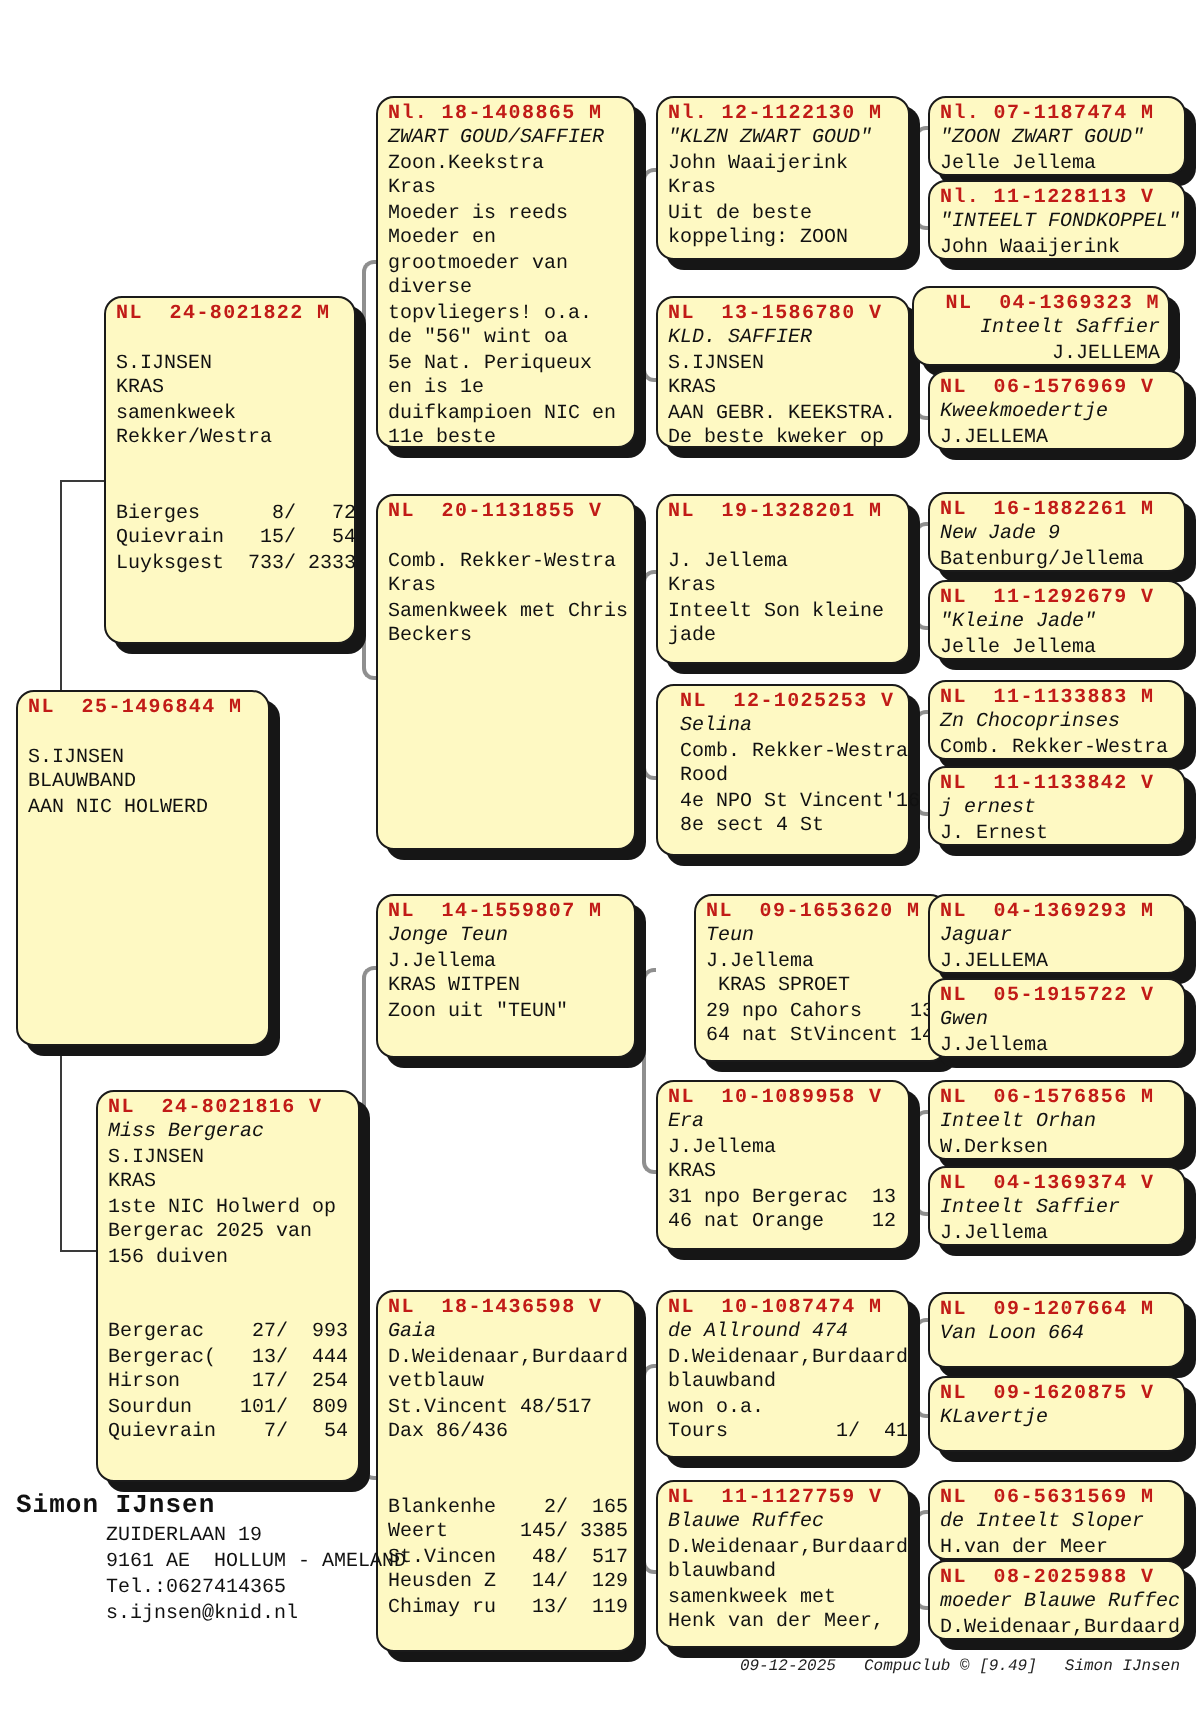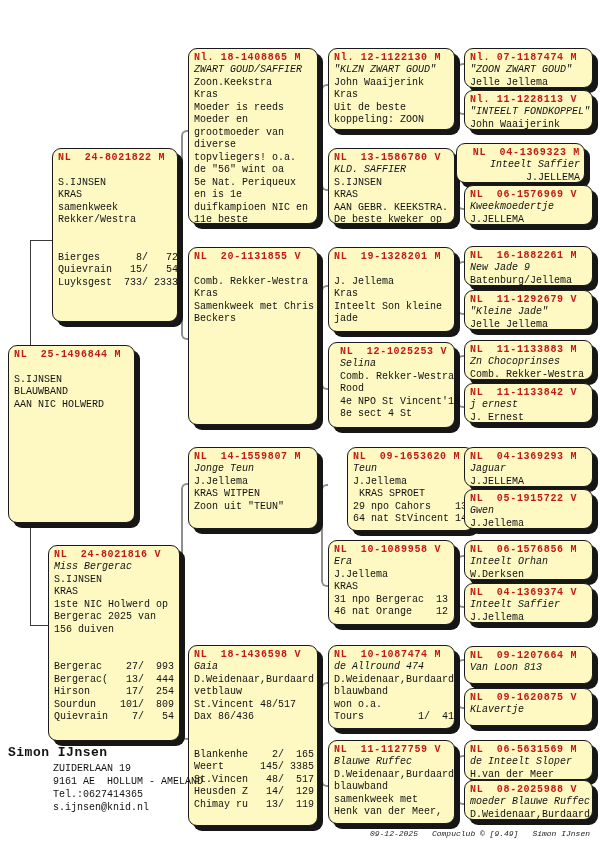--- a/index.html
+++ b/index.html
@@ -247,21 +247,21 @@
         <div class="bline it">Inteelt Orhan</div>
         <div class="bline">W.Derksen</div>
       </div>
       <div class="box" style="left: 464px; top: 583px; width: 129px; height: 40px;">
         <span class="ring">NL  04-1369374 V</span>
         <div class="bline it">Inteelt Saffier</div>
         <div class="bline">J.Jellema</div>
       </div>
       <div class="box" style="left: 464px; top: 646px; width: 129px; height: 38px;">
         <span class="ring">NL  09-1207664 M</span>
-        <div class="bline it">Van Loon 813</div>
+        <div class="bline it">Van Loon 664</div>
       </div>
       <div class="box" style="left: 464px; top: 688px; width: 129px; height: 38px;">
         <span class="ring">NL  09-1620875 V</span>
         <div class="bline it">KLavertje</div>
       </div>
       <div class="box" style="left: 464px; top: 740px; width: 129px; height: 40px;">
         <span class="ring">NL  06-5631569 M</span>
         <div class="bline it">de Inteelt Sloper</div>
         <div class="bline">H.van der Meer</div>
       </div>

